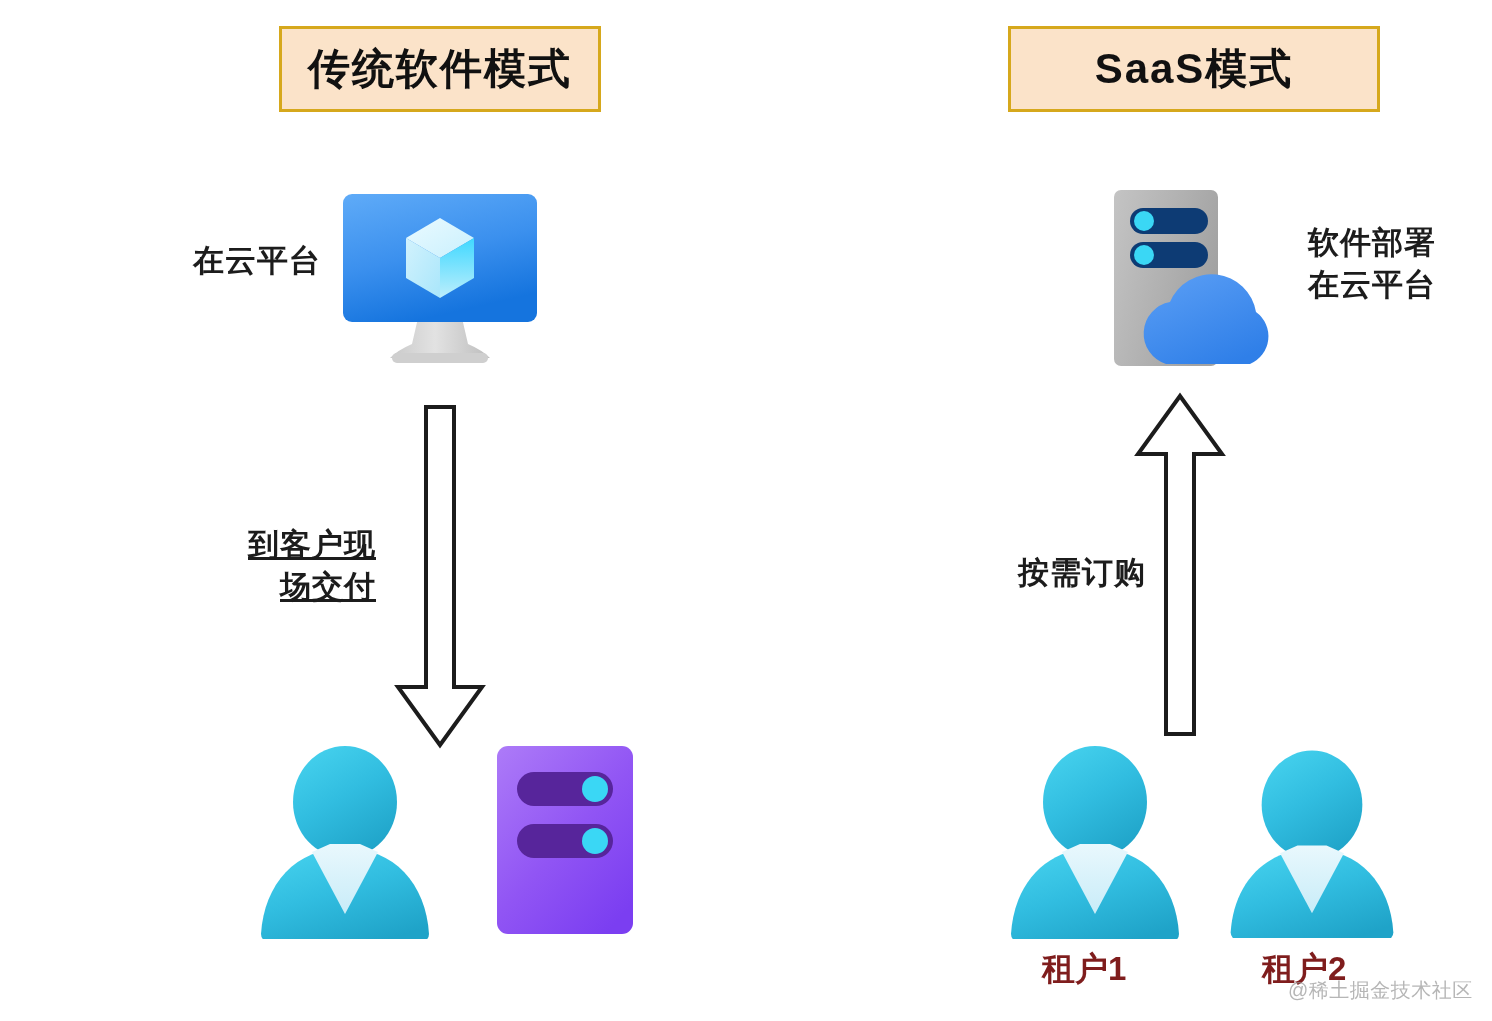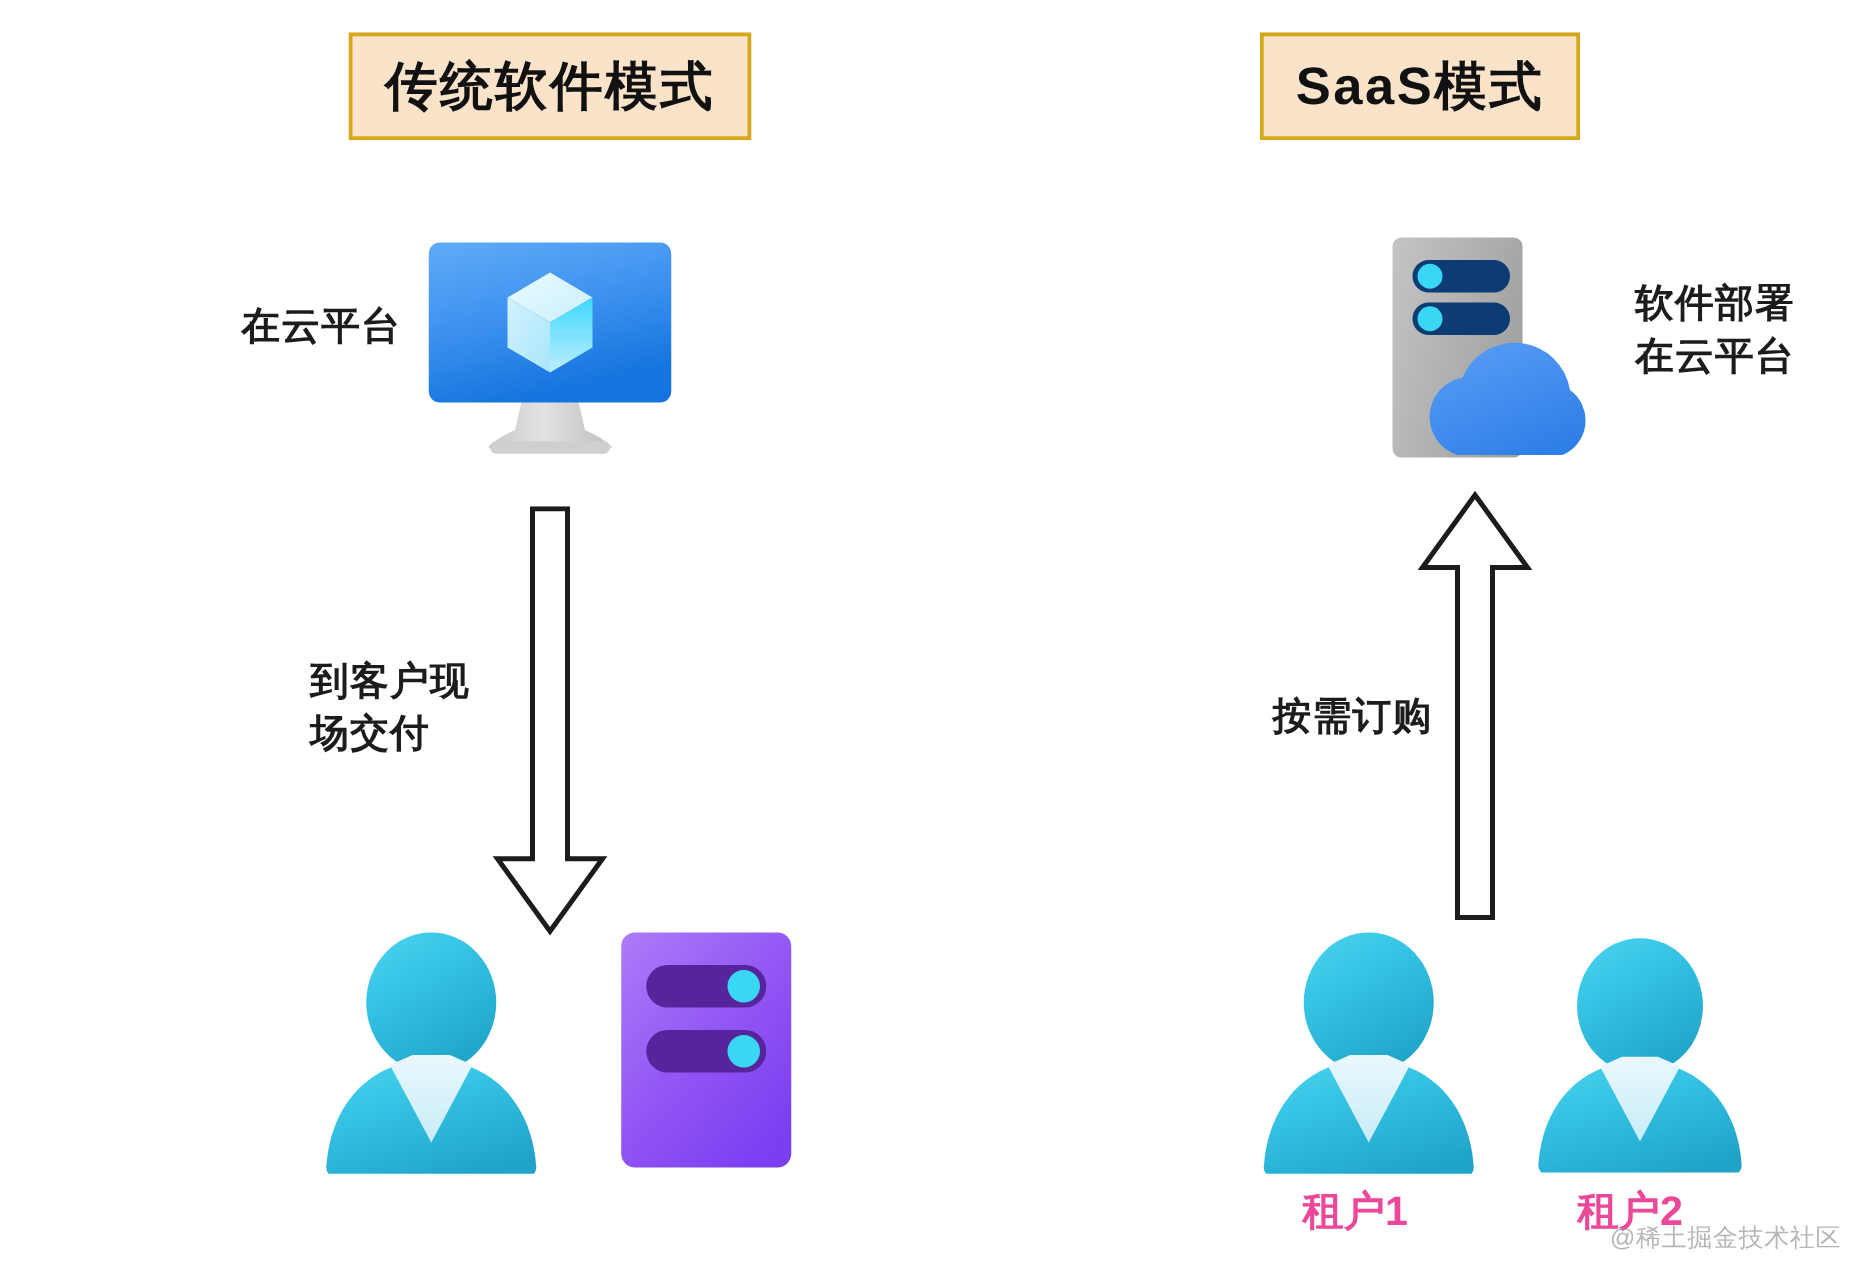--- a/index.html
+++ b/index.html
@@ -28,40 +28,40 @@
     display: flex;
     align-items: center;
     justify-content: center;
     color: #111111;
     font-size: 42px;
     font-weight: 700;
     letter-spacing: 2px;
     line-height: 1;
   }
   #title-left  { left: 279px;  top: 26px; width: 322px; height: 86px; }
-  #title-right { left: 1008px; top: 26px; width: 256px; height: 86px; }
+  #title-right { left: 1008px; top: 26px; width: 372px; height: 86px; }
 
   
   .label {
     position: absolute;
     color: #1c1c1c;
     font-size: 31px;
     font-weight: 700;
     line-height: 1.35;
     white-space: pre-line;
     letter-spacing: 1px;
   }
   #label-software-product { left: 193px;  top: 240px; }
   #label-cloud-deploy     { left: 1308px; top: 222px; }
-  #label-arrow-left       { left: 248px;  top: 524px; text-align: left; }
+  #label-arrow-left       { left: 248px;  top: 524px; text-align: right; text-decoration: underline; }
   #label-arrow-right      { left: 1018px; top: 552px; }
   #label-lan              { left: 28px;   top: 816px; }
   .tenant-label {
     position: absolute;
-    color: #ec4899;
+    color: #7f1d1d;
     font-size: 33px;
     font-weight: 700;
     line-height: 1;
   }
   #label-tenant-1 { left: 1042px; top: 952px; }
   #label-tenant-2 { left: 1262px; top: 952px; }
 
   
   .icon {
     position: absolute;

